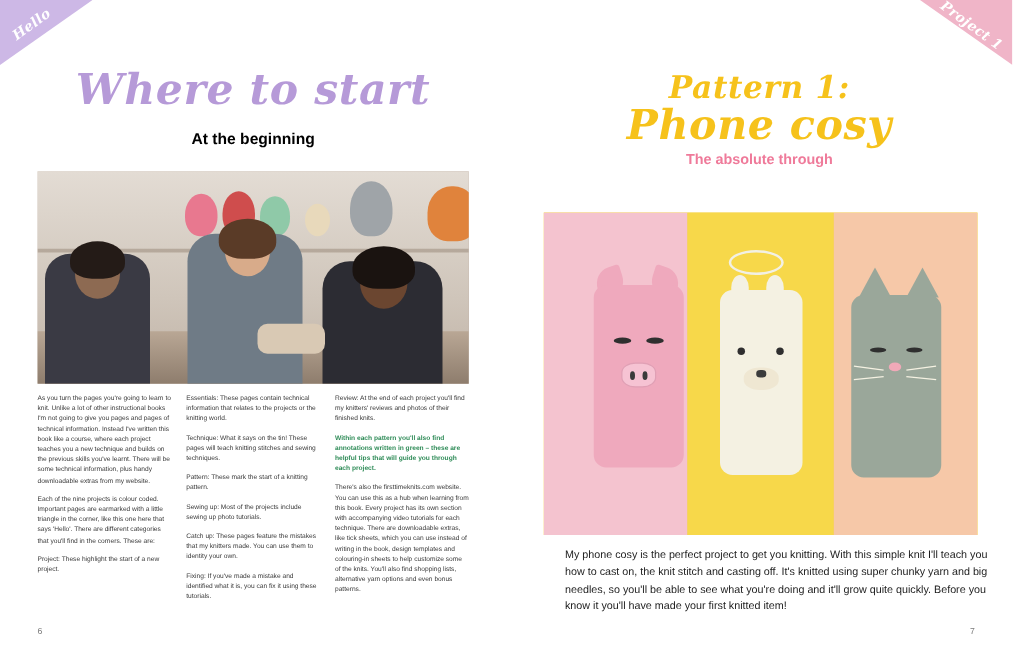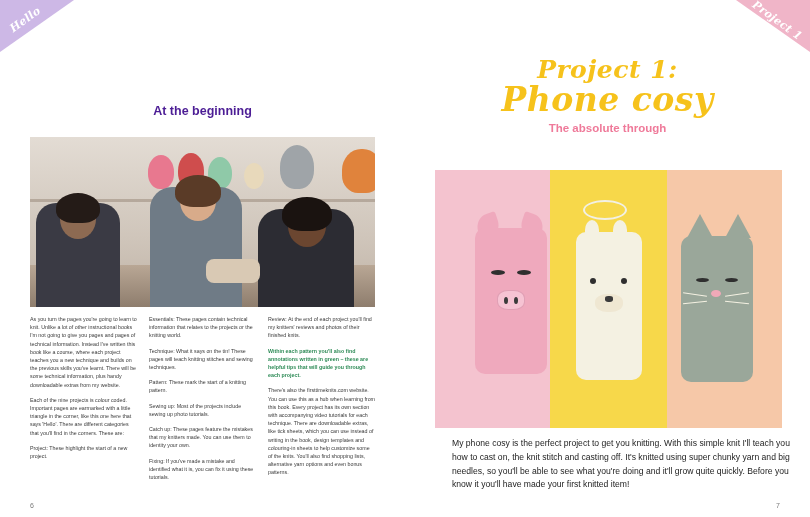--- a/index.html
+++ b/index.html
@@ -70,21 +70,21 @@
     font-weight: bold;
     font-size: 34px;
     color: #b69ad8;
     letter-spacing: 0.5px;
   }
   .subtitle-left {
     position: absolute; left: 0; right: 0; top: 104px;
     text-align: center;
     font-size: 12.5px;
     font-weight: bold;
-    color: #4c1d95;
+    color: #000000;
   }
 
   .title-right-1 {
     position: absolute; left: 0; right: 0; top: 55px;
     text-align: center;
     font-family: "DejaVu Serif", serif;
     font-style: italic;
     font-weight: bold;
     font-size: 25px;
     color: #f6c21b;
@@ -181,20 +181,21 @@
 
 <div id="spread">
 
   <div class="page page-left">
 
     <div class="corner-tab left">
       <div class="tri"></div>
       <div class="tab-label">Hello</div>
     </div>
 
+    <div class="title-left">Where to start</div>
     <div class="subtitle-left">At the beginning</div>
 
     <div class="photo-left">
       <div class="pl-wall"></div>
       <div class="pl-shelfline"></div>
 
       <div class="animal" style="left:118px; top:18px; width:26px; height:34px; background:#e8788f; border-radius:50% 50% 45% 45%;"></div>
       <div class="animal" style="left:148px; top:16px; width:26px; height:36px; background:#cf4d4d; border-radius:50% 50% 45% 45%;"></div>
       <div class="animal" style="left:178px; top:20px; width:24px; height:32px; background:#8fc9a8; border-radius:50% 50% 45% 45%;"></div>
       <div class="animal" style="left:250px; top:8px; width:34px; height:44px; background:#9fa4a8; border-radius:50% 50% 42% 42%;"></div>
@@ -242,21 +243,21 @@
     <div class="folio folio-left">6</div>
   </div>
 
   <div class="page page-right">
 
     <div class="corner-tab right">
       <div class="tri"></div>
       <div class="tab-label">Project 1</div>
     </div>
 
-    <div class="title-right-1">Project 1:</div>
+    <div class="title-right-1">Pattern 1:</div>
     <div class="title-right-2">Phone cosy</div>
     <div class="subtitle-right">The absolute through</div>
 
     <div class="photo-right">
       <div class="pr-bg-left"></div>
       <div class="pr-bg-mid"></div>
       <div class="pr-bg-right"></div>
 
       <div style="position:absolute;left:42px;top:44px;width:22px;height:24px;background:#efa9bd;border-radius:60% 10% 60% 10%;transform:rotate(-18deg);"></div>
       <div style="position:absolute;left:86px;top:44px;width:22px;height:24px;background:#efa9bd;border-radius:10% 60% 10% 60%;transform:rotate(18deg);"></div>

